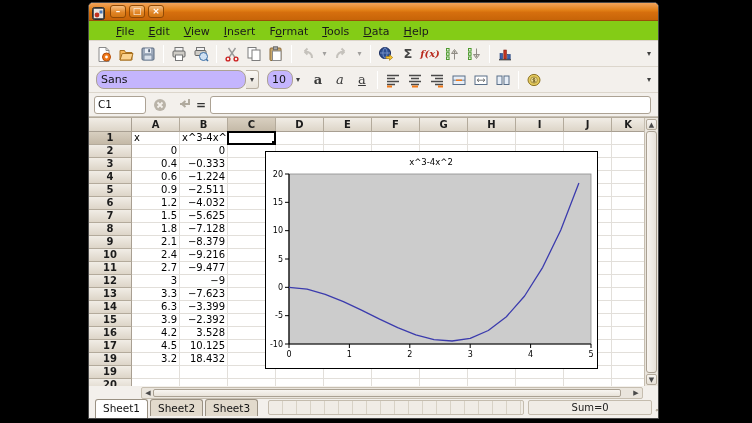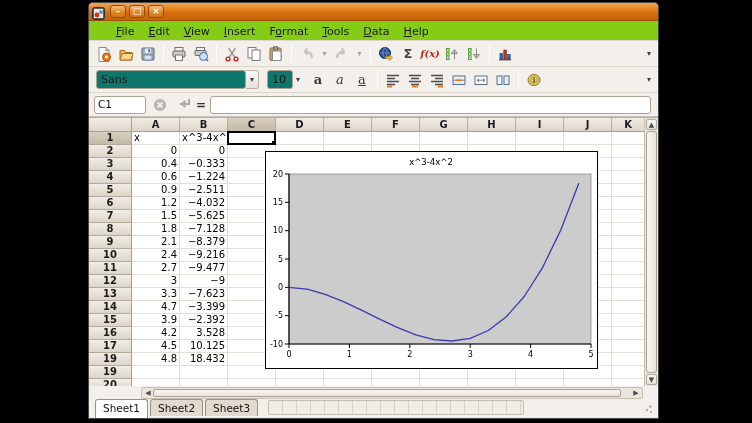--- a/index.html
+++ b/index.html
@@ -35,21 +35,21 @@
   .tbtn.narrow{width:13px;}
   .tsep{width:1px;height:18px;background:#d5cfc5;border-right:1px solid #fff;margin:0 4px;flex:0 0 auto;}
   .tbtn .glyph{font-size:13px;font-weight:bold;color:#454545;line-height:1;}
   .tbtn .fx{font-size:10px;font-style:italic;color:#b92a1e;font-family:"DejaVu Serif",serif;font-weight:bold;}
   .tbtn .abold{font-size:13px;font-weight:bold;color:#3a3a3a;font-family:"DejaVu Serif",serif;}
   .tbtn .aital{font-size:13px;font-style:italic;color:#3a3a3a;font-family:"DejaVu Serif",serif;}
   .tbtn .aund{font-size:13px;color:#3a3a3a;text-decoration:underline;font-family:"DejaVu Serif",serif;}
   .tbtn.disabled{opacity:.45;}
   .ddarrow{font-size:8px;color:#3f3f3f;width:10px;text-align:center;flex:0 0 auto;}
   .spacer{flex:1;}
-  .combo{height:19px;background:#0f766e;border:1px solid #aca294;border-radius:3px;display:flex;align-items:center;
+  .combo{height:19px;background:#c4b5fd;border:1px solid #aca294;border-radius:8px;display:flex;align-items:center;
          font-size:11px;color:#111;padding:0 4px;}
   .combo.font{width:150px;margin-left:3px;}
   .combo.size{width:26px;margin-left:6px;}
   .combobtn{width:13px;height:19px;display:flex;align-items:center;justify-content:center;
             border:1px solid #b9b0a2;border-left:none;border-radius:0 3px 3px 0;background:linear-gradient(#faf8f5,#e8e2d9);margin-right:2px;}
 
   
   .formulabar{height:24px;flex:0 0 24px;display:flex;align-items:center;background:#f3f0ec;
               border-bottom:1px solid #c9c2b6;padding:0 5px;}
   .cellref{width:52px;height:18px;background:#fff;border:1px solid #aca294;border-radius:3px;
@@ -586,21 +586,21 @@
             <span class="cell num"></span>
             <span class="cell num"></span>
             <span class="cell num"></span>
             <span class="cell num"></span>
             <span class="cell num"></span>
             <span class="cell num"></span>
             <span class="cell num lastc"></span>
           </div>
           <div class="gridrow">
             <span class="rowh">14</span>
-            <span class="cell num">4.7</span>
+            <span class="cell num">6.3</span>
             <span class="cell num">−3.399</span>
             <span class="cell num"></span>
             <span class="cell num"></span>
             <span class="cell num"></span>
             <span class="cell num"></span>
             <span class="cell num"></span>
             <span class="cell num"></span>
             <span class="cell num"></span>
             <span class="cell num"></span>
             <span class="cell num lastc"></span>
@@ -642,21 +642,21 @@
             <span class="cell num"></span>
             <span class="cell num"></span>
             <span class="cell num"></span>
             <span class="cell num"></span>
             <span class="cell num"></span>
             <span class="cell num"></span>
             <span class="cell num lastc"></span>
           </div>
           <div class="gridrow">
             <span class="rowh">19</span>
-            <span class="cell num">4.8</span>
+            <span class="cell num">3.2</span>
             <span class="cell num">18.432</span>
             <span class="cell num"></span>
             <span class="cell num"></span>
             <span class="cell num"></span>
             <span class="cell num"></span>
             <span class="cell num"></span>
             <span class="cell num"></span>
             <span class="cell num"></span>
             <span class="cell num"></span>
             <span class="cell num lastc"></span>
@@ -747,17 +747,18 @@
       </div>
     </div>
 
     <div class="statusbar">
       <span id="tabs" style="display: flex;">
           <span class="sheettab active">Sheet1</span>
           <span class="sheettab">Sheet2</span>
           <span class="sheettab">Sheet3</span>
         </span>
       <span class="segpanel"></span>
+      <span class="sumpanel">Sum=0</span>
       <span class="grip"></span>
     </div>
 
   </div>
 </div>
 
 </body></html>

